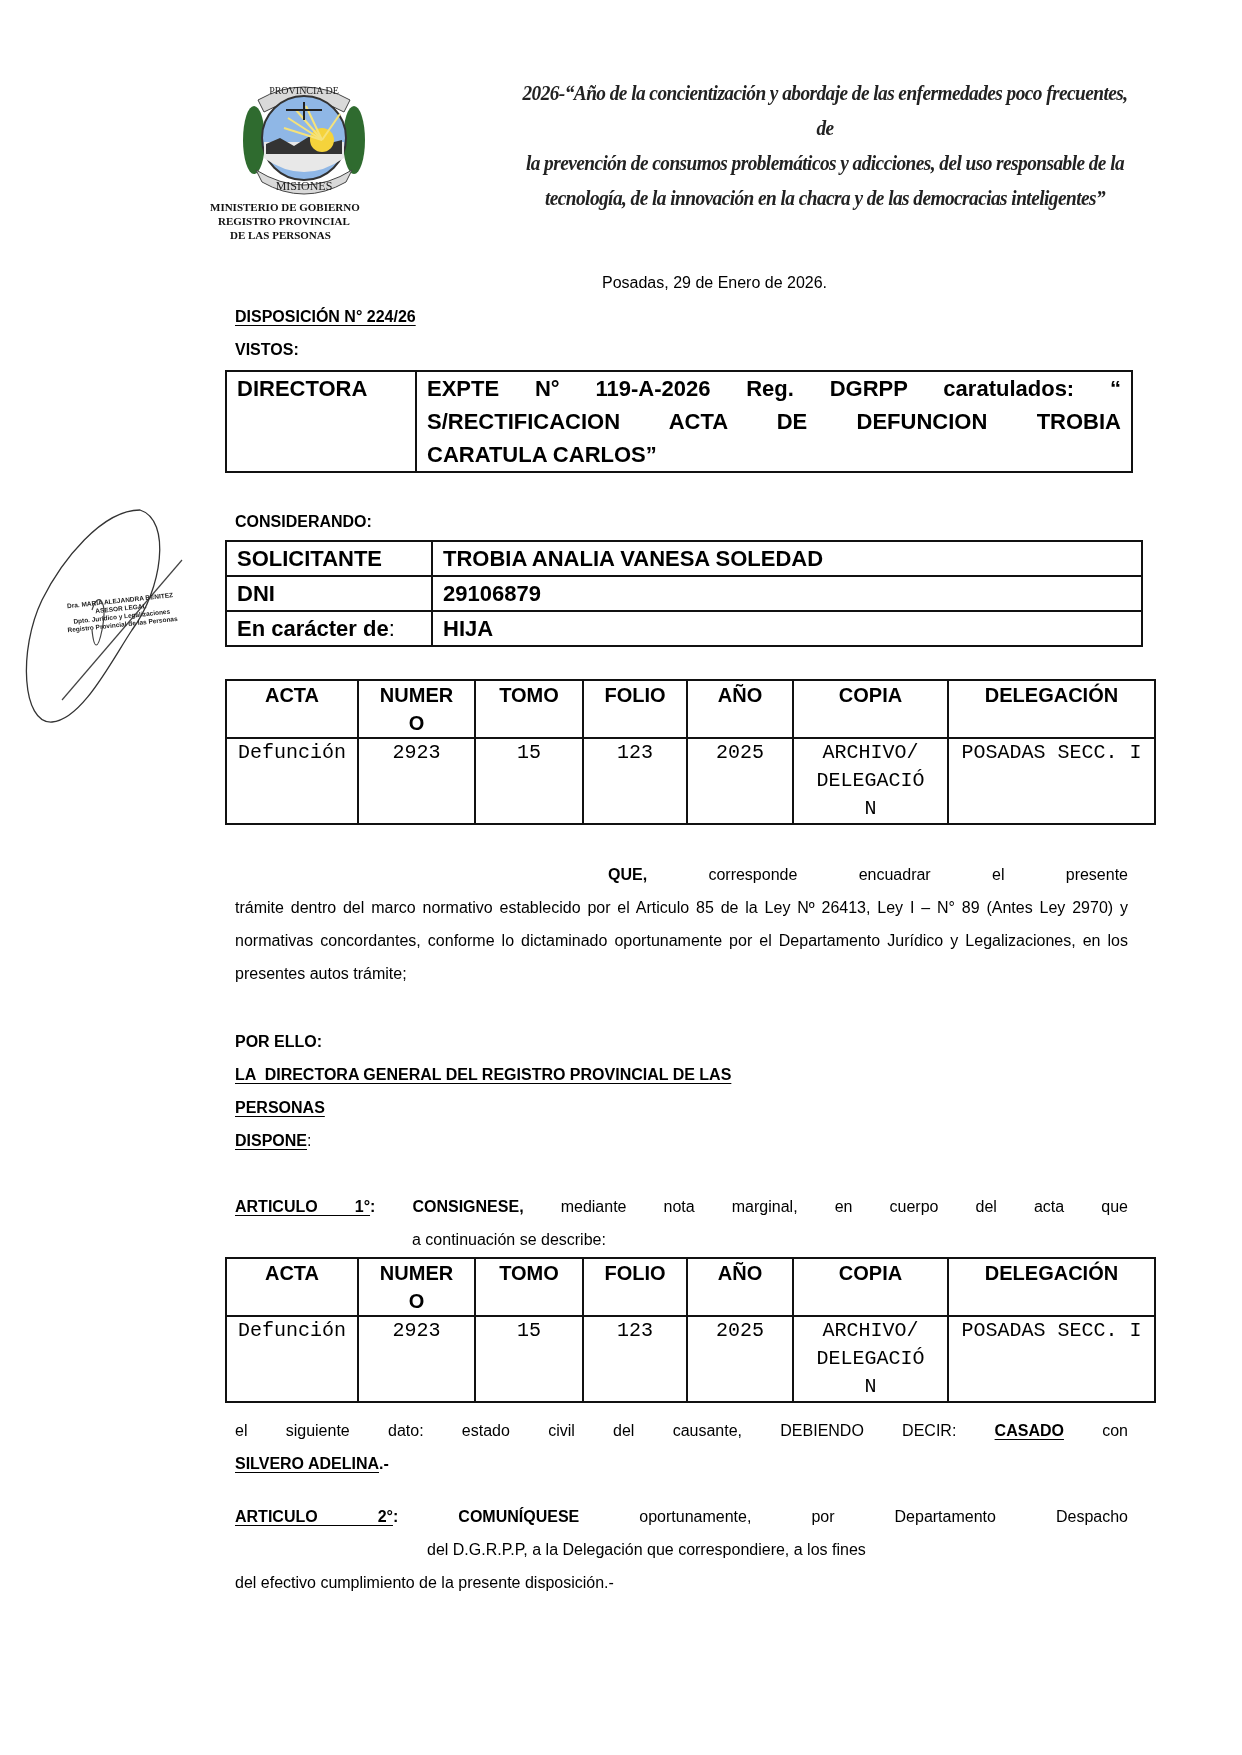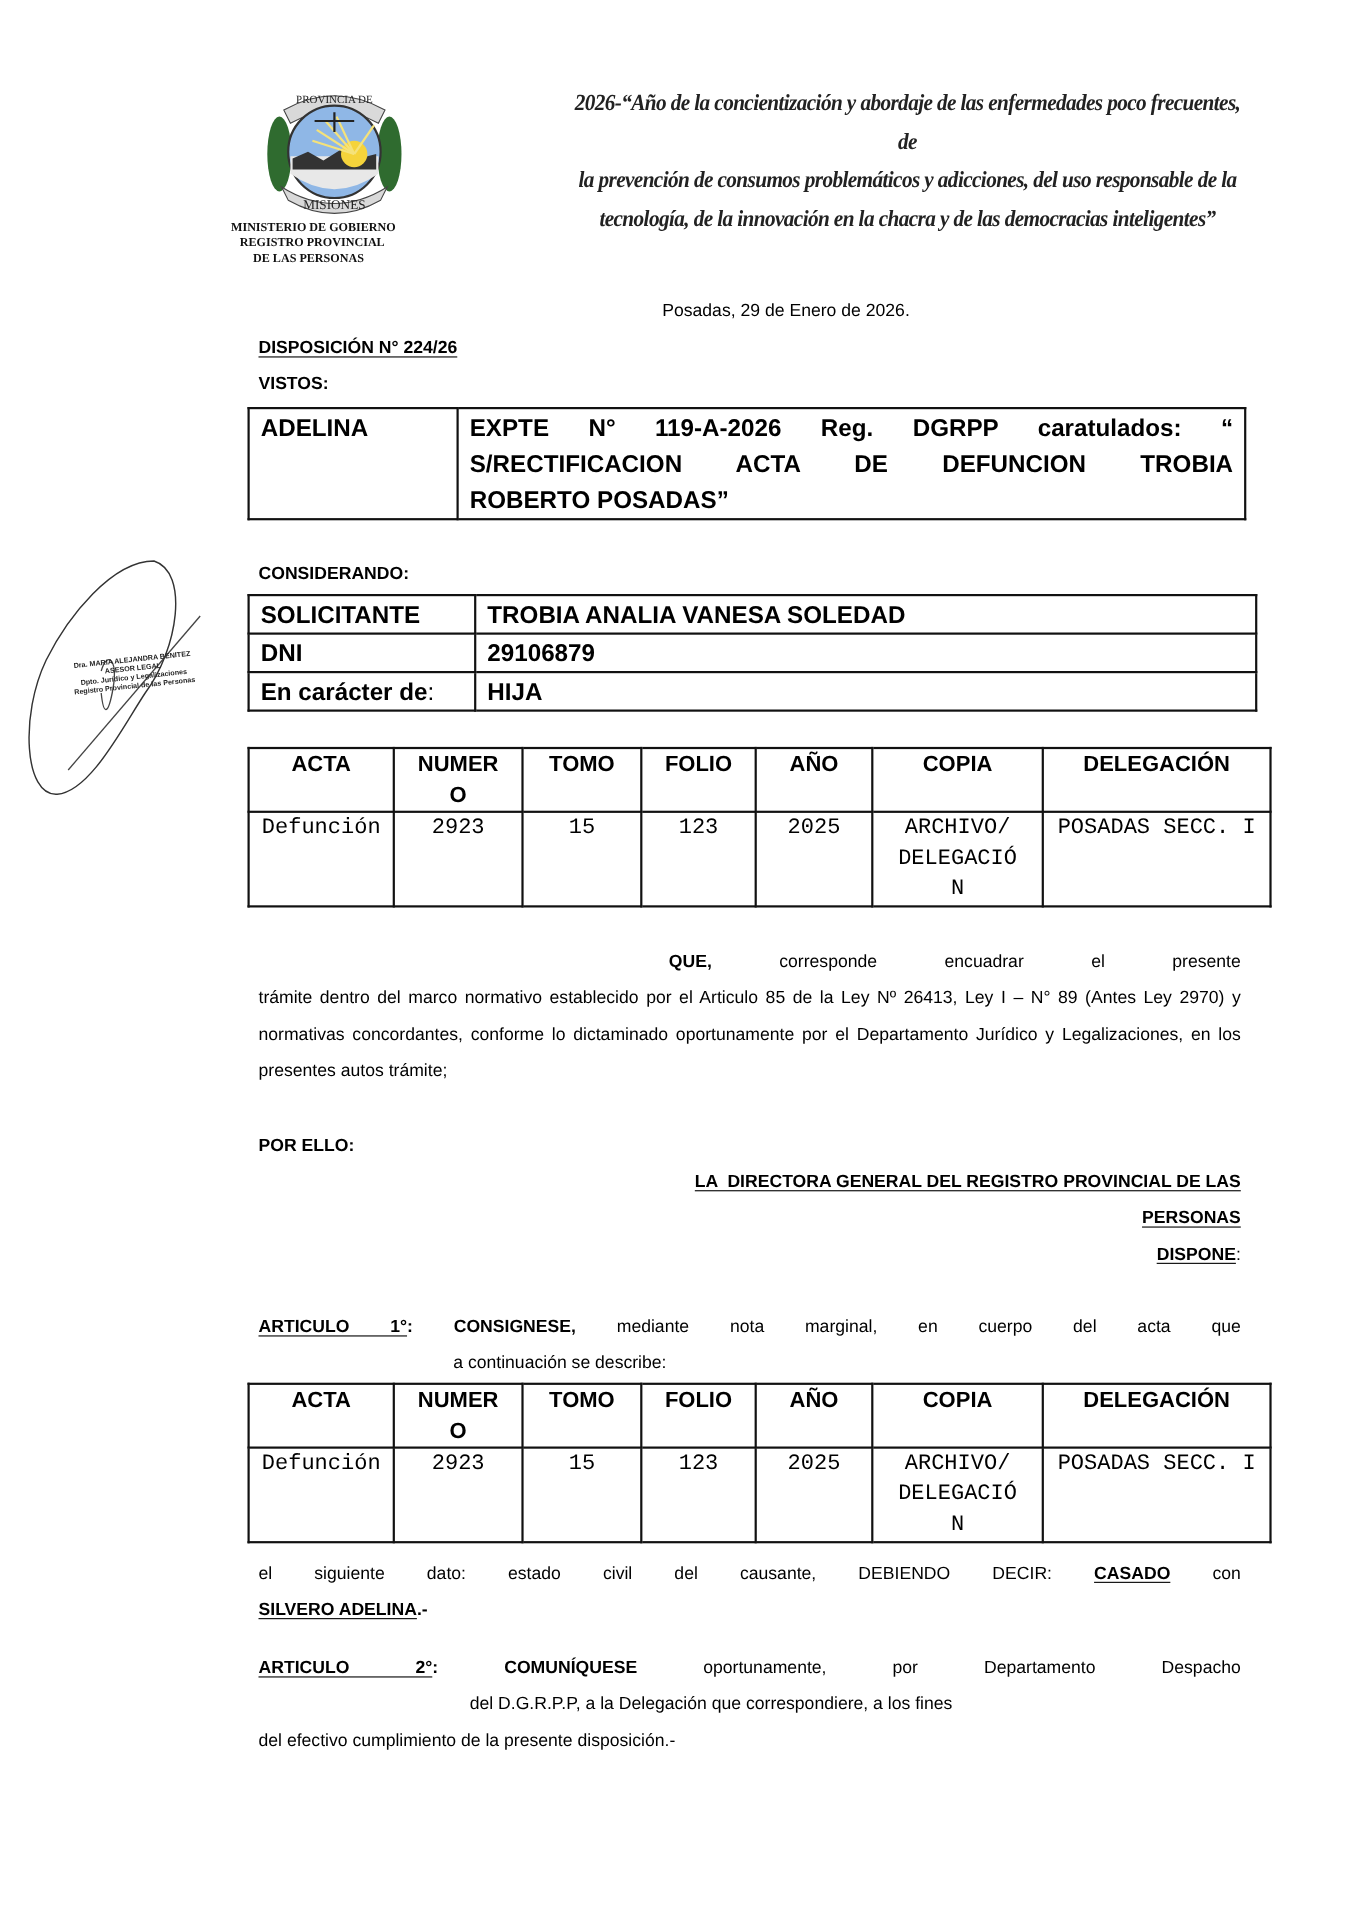--- a/index.html
+++ b/index.html
@@ -95,25 +95,25 @@
   <div>Registro Provincial de las Personas</div>
 </div>
 
 <div class="abs t" style="left:602px; top:266px;">Posadas, 29 de Enero de 2026.</div>
 <div class="abs t b u" style="left:235px; top:300px;">DISPOSICIÓN N° 224/26</div>
 <div class="abs t b" style="left:235px; top:333px;">VISTOS:</div>
 
 <table class="grid caratula" style="left:225px; top:370px; width:908px;">
   <tbody>
       <tr>
-    <td style="width:168px; height:99px;">ADELINA</td>
+    <td style="width:168px; height:99px;">DIRECTORA</td>
     <td>
       <div style="text-align:justify; text-align-last:justify;">EXPTE N° 119-A-2026 Reg. DGRPP caratulados: “</div>
       <div style="text-align:justify; text-align-last:justify;">S/RECTIFICACION ACTA DE DEFUNCION TROBIA</div>
-      <div>ROBERTO POSADAS”</div>
+      <div>CARATULA CARLOS”</div>
     </td>
   </tr>
 </tbody>
   </table>
 
 <div class="abs t b" style="left:235px; top:505px;">CONSIDERANDO:</div>
 
 <table class="grid solic" style="left:225px; top:540px; width:918px;">
   <tbody>
       <tr>
@@ -173,21 +173,21 @@
 </tbody>
   </table>
 
 <div class="abs t justify" style="left:235px; top:858px; width:893px;">
   <div style="padding-left:373px; text-align:justify; text-align-last:justify;"><span class="b">QUE,</span><span> corresponde encuadrar el presente</span></div>
   <div>trámite dentro del marco normativo establecido por el Articulo 85 de la Ley Nº 26413, Ley I – N° 89 (Antes Ley 2970) y normativas concordantes, conforme lo dictaminado oportunamente por el Departamento Jurídico y Legalizaciones, en los presentes autos trámite;</div>
 </div>
 
 <div class="abs t b" style="left:235px; top:1025px;">POR ELLO:</div>
 
-<div class="abs t b" style="left:235px; top:1058px; width:893px; text-align:right;">
+<div class="abs t b" style="left:235px; top:1058px; width:893px; text-align:left;">
   <div class="u" style="white-space:pre">LA  DIRECTORA GENERAL DEL REGISTRO PROVINCIAL DE LAS</div>
   <div class="u">PERSONAS</div>
   <div><span class="u">DISPONE</span><span style="font-weight:normal">:</span></div>
 </div>
 
 <div class="abs t" style="left:235px; top:1190px; width:893px;">
   <div style="text-align:justify; text-align-last:justify;"><span class="b u">ARTICULO 1°</span><span class="b">:</span> <span class="b">CONSIGNESE,</span><span> mediante nota marginal, en cuerpo del acta que</span></div>
   <div style="padding-left:177px;">a continuación se describe:</div>
 </div>
 

